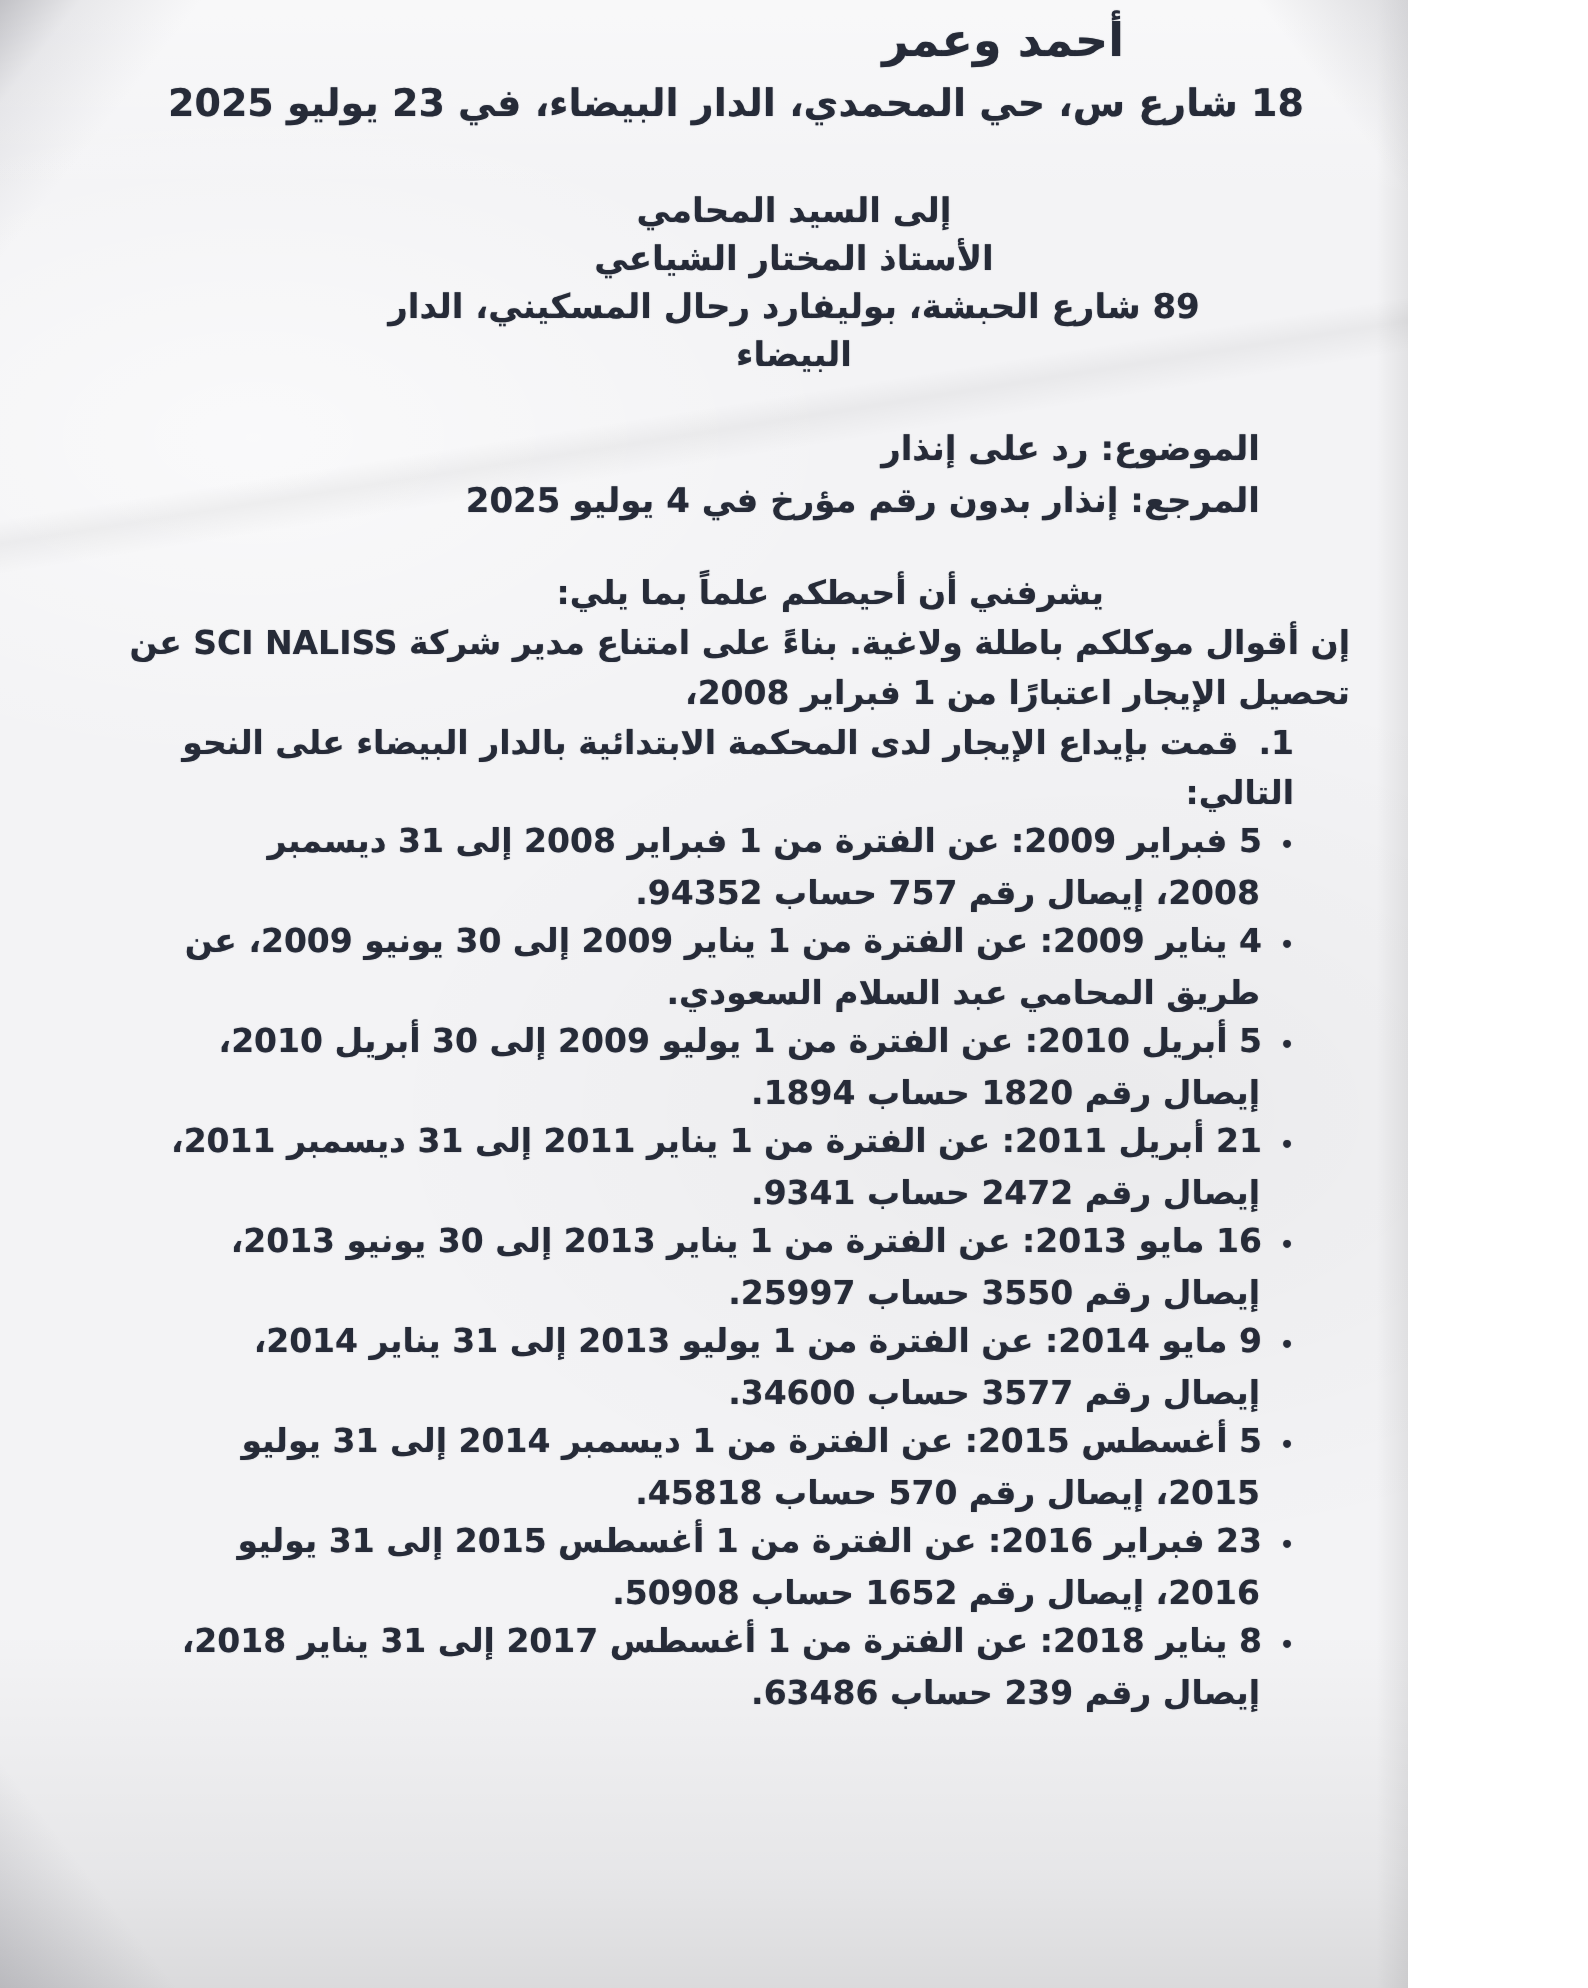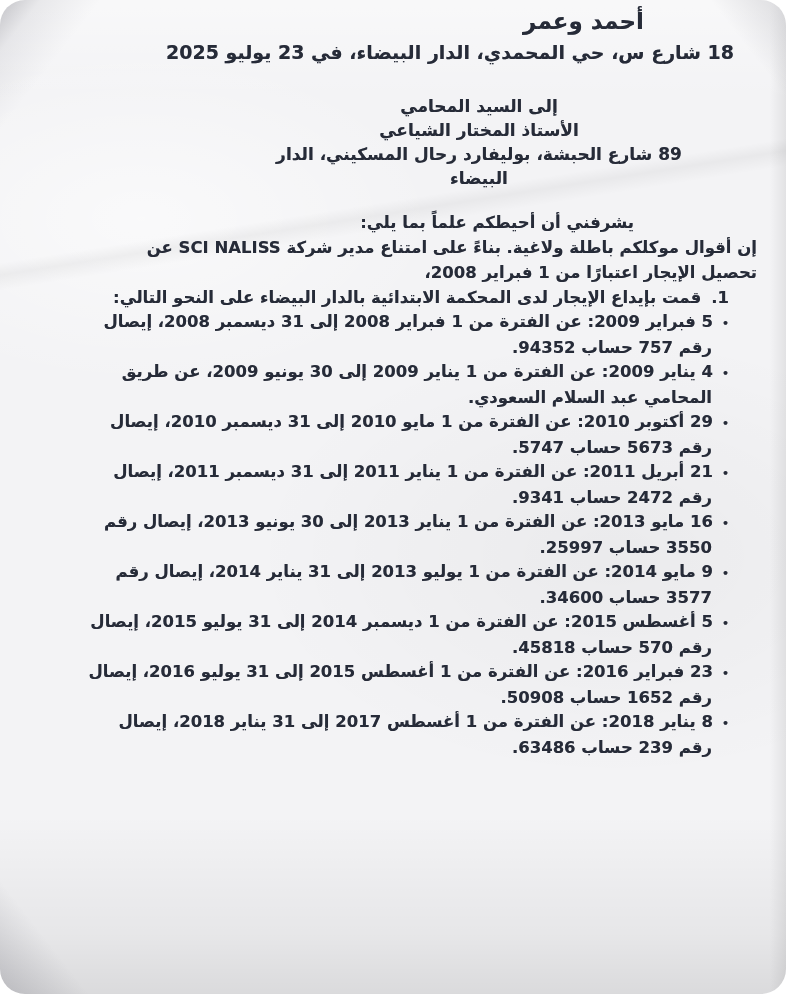--- a/index.html
+++ b/index.html
@@ -2,42 +2,41 @@
 <html lang="ar"><head>
 <meta charset="utf-8">
 <style>
   html, body {
     margin: 0;
     padding: 0;
     background: #ffffff;
   }
   .page {
     position: relative;
-    width: 786px;
+    width: 704px;
     height: 994px;
     overflow: hidden;
     background-color: #f3f3f5;
     background-image:
       
       linear-gradient(128deg, rgba(105,105,115,0.38) 0px, rgba(150,150,160,0.16) 32px, rgba(0,0,0,0) 80px),
       
       linear-gradient(232deg, rgba(115,115,125,0.22) 0px, rgba(0,0,0,0) 60px),
       
       linear-gradient(52deg, rgba(110,110,120,0.30) 0px, rgba(0,0,0,0) 70px),
       
       linear-gradient(to bottom, rgba(255,255,255,0.45) 0%, rgba(255,255,255,0) 10%, rgba(0,0,0,0) 82%, rgba(0,0,0,0.05) 94%, rgba(0,0,0,0.10) 100%),
       
       linear-gradient(to left, rgba(0,0,0,0.07) 0px, rgba(0,0,0,0) 16px),
       
       linear-gradient(171deg, rgba(0,0,0,0) 23.5%, rgba(0,0,0,0.045) 24.6%, rgba(0,0,0,0) 26%),
       
       radial-gradient(ellipse 430px 240px at 18% 22%, rgba(255,255,255,0.55), rgba(255,255,255,0) 70%),
       
       radial-gradient(ellipse 520px 320px at 78% 56%, rgba(0,0,0,0.035), rgba(0,0,0,0) 70%);
-    border-radius: 25px;
   }
   .content {
     position: absolute;
     inset: 0;
     direction: rtl;
     font-family: "DejaVu Sans", sans-serif;
     font-weight: 700;
     color: #262b38;
     text-shadow: 0 0 0.6px rgba(38,43,56,0.45);
   }
@@ -105,34 +104,38 @@
 
     <div class="sender-name">أحمد وعمر</div>
     <div class="sender-address">18 شارع  س، حي المحمدي، الدار البيضاء، في 23 يوليو 2025</div>
 
     <div class="recipient">
       <div>إلى السيد المحامي</div>
       <div>الأستاذ المختار الشياعي</div>
       <div>89 شارع الحبشة، بوليفارد رحال المسكيني، الدار البيضاء</div>
     </div>
 
+    <div class="subject-block">
+      <div>الموضوع: رد على إنذار</div>
+      <div>المرجع: إنذار  بدون رقم مؤرخ في 4 يوليو 2025</div>
+    </div>
 
     <div class="body-text">
       <div class="salutation">يشرفني أن أحيطكم علماً بما يلي:</div>
       <div class="intro">إن أقوال موكلكم باطلة ولاغية. بناءً على امتناع مدير شركة SCI NALISS عن</div>
       <div class="intro">تحصيل الإيجار اعتبارًا من 1 فبراير 2008،</div>
 
       <div class="point">
         <span class="point-num">1.</span><span>قمت بإيداع الإيجار لدى المحكمة الابتدائية بالدار البيضاء على النحو التالي:</span>
       </div>
 
       <ul class="deposits">
         <li><span class="bullet">•</span><span>5 فبراير 2009: عن الفترة من 1 فبراير 2008 إلى 31 ديسمبر 2008، إيصال رقم 757 حساب 94352.</span></li>
         <li><span class="bullet">•</span><span>4 يناير 2009: عن الفترة من 1 يناير 2009 إلى 30 يونيو 2009، عن طريق المحامي عبد السلام السعودي.</span></li>
-        <li><span class="bullet">•</span><span>29 أكتوبر 2010: عن الفترة من 1 مايو 2010 إلى 31 ديسمبر 2010، إيصال رقم 5673 حساب 5747.</span></li>
+        <li><span class="bullet">•</span><span>5 أبريل 2010: عن الفترة من 1 يوليو 2009 إلى 30 أبريل 2010، إيصال رقم 1820 حساب 1894.</span></li>
         <li><span class="bullet">•</span><span>21 أبريل 2011: عن الفترة من 1 يناير 2011 إلى 31 ديسمبر 2011، إيصال رقم 2472 حساب 9341.</span></li>
         <li><span class="bullet">•</span><span>16 مايو 2013: عن الفترة من 1 يناير 2013 إلى 30 يونيو 2013، إيصال رقم 3550 حساب 25997.</span></li>
         <li><span class="bullet">•</span><span>9 مايو 2014: عن الفترة من 1 يوليو 2013 إلى 31 يناير 2014، إيصال رقم 3577 حساب 34600.</span></li>
         <li><span class="bullet">•</span><span>5 أغسطس 2015: عن الفترة من 1 ديسمبر 2014 إلى 31 يوليو 2015، إيصال رقم 570 حساب 45818.</span></li>
         <li><span class="bullet">•</span><span>23 فبراير 2016: عن الفترة من 1 أغسطس 2015 إلى 31 يوليو 2016، إيصال رقم 1652 حساب 50908.</span></li>
         <li><span class="bullet">•</span><span>8 يناير 2018: عن الفترة من 1 أغسطس 2017 إلى 31 يناير 2018، إيصال رقم 239 حساب 63486.</span></li>
       </ul>
     </div>
 
   </div>

